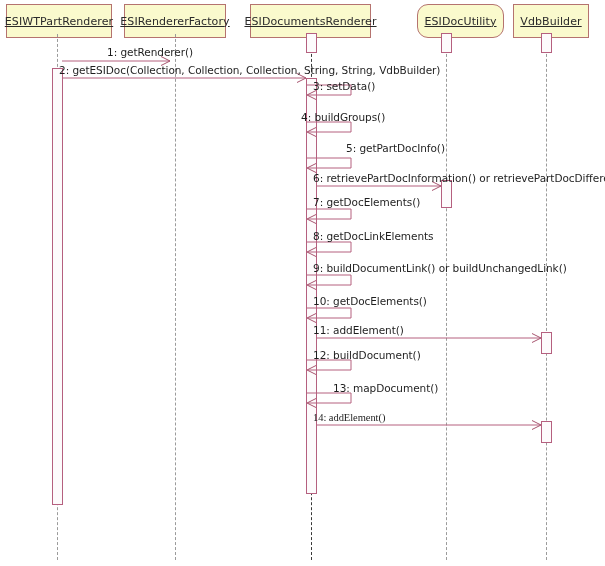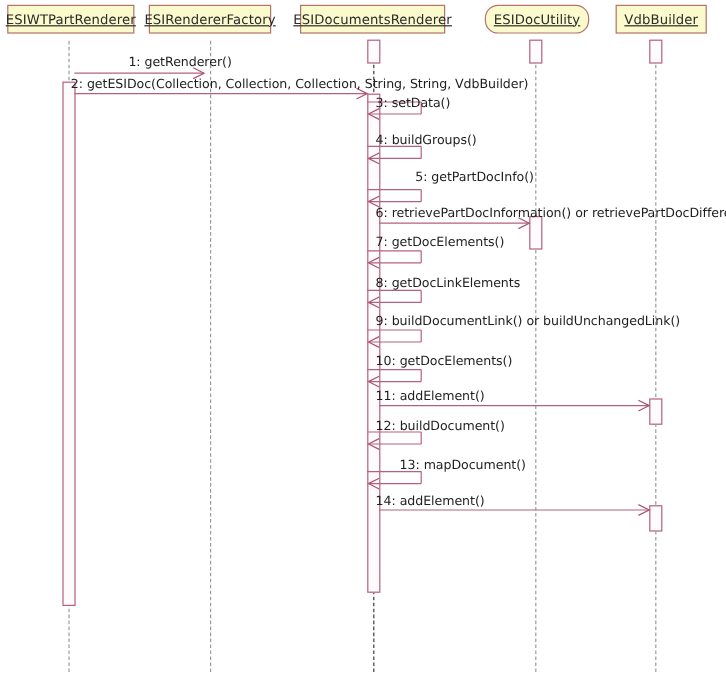--- a/index.html
+++ b/index.html
@@ -19,21 +19,21 @@
     height: 566px;
   }
   .lifeline-head {
     position: absolute;
     box-sizing: border-box;
     background: #fafacd;
     border: 1px solid #b5736f;
     display: flex;
     align-items: center;
     justify-content: center;
-    height: 24px;
+    height: 34px;
     top: 4px;
   }
   .lifeline-head .name {
     font-size: 11px;
     color: #2b2b2b;
     text-decoration: underline;
     letter-spacing: 0.1px;
     white-space: nowrap;
   }
   .lifeline {
@@ -84,21 +84,21 @@
   <div id="heads">
       <div class="lifeline-head" style="left: 6px; width: 106px;">
         <span class="name">ESIWTPartRenderer</span>
       </div>
       <div class="lifeline-head" style="left: 124px; width: 102px;">
         <span class="name">ESIRendererFactory</span>
       </div>
       <div class="lifeline-head" style="left: 250px; width: 121px;">
         <span class="name">ESIDocumentsRenderer</span>
       </div>
-      <div class="lifeline-head" style="left: 404px; width: 87px; border-radius: 11px;">
+      <div class="lifeline-head" style="left: 417px; width: 87px; border-radius: 11px;">
         <span class="name">ESIDocUtility</span>
       </div>
       <div class="lifeline-head" style="left: 513px; width: 76px;">
         <span class="name">VdbBuilder</span>
       </div>
     </div>
   <div id="lifelines">
       <div class="lifeline" style="left: 57px; top: 34px; height: 526px;"></div>
       <div class="lifeline" style="left: 175px; top: 34px; height: 526px;"></div>
       <div class="lifeline dark" style="left: 311px; top: 34px; height: 526px;"></div>
@@ -160,25 +160,25 @@
       <line x1="351" y1="393" x2="351" y2="403" class="arrow-line"></line>
       <line x1="351" y1="403" x2="308" y2="403" class="arrow-line"></line>
       <polyline points="316,398.5 307,403 316,407.5" class="arrow-head"></polyline>
       <line x1="316" y1="425" x2="541" y2="425" class="arrow-line"></line>
       <polyline points="532,420.5 541,425 532,429.5" class="arrow-head"></polyline>
     </svg>
   <div id="labels">
       <div class="msg-label" style="left: 59px; top: 46px; margin-left: 48px;">1: getRenderer()</div>
       <div class="msg-label" style="left: 59px; top: 64px;">2: getESIDoc(Collection, Collection, Collection, String, String, VdbBuilder)</div>
       <div class="msg-label" style="left: 313px; top: 80px;">3: setData()</div>
-      <div class="msg-label" style="left: 313px; top: 111px;">4: buildGroups()</div>
+      <div class="msg-label" style="left: 301px; top: 111px;">4: buildGroups()</div>
       <div class="msg-label" style="left: 313px; top: 142px; margin-left: 33px;">5: getPartDocInfo()</div>
       <div class="msg-label" style="left: 313px; top: 172px;">6: retrievePartDocInformation() or retrievePartDocDifferences()</div>
       <div class="msg-label" style="left: 313px; top: 196px;">7: getDocElements()</div>
       <div class="msg-label" style="left: 313px; top: 230px;">8: getDocLinkElements</div>
       <div class="msg-label" style="left: 313px; top: 262px;">9: buildDocumentLink() or buildUnchangedLink()</div>
       <div class="msg-label" style="left: 313px; top: 295px;">10: getDocElements()</div>
       <div class="msg-label" style="left: 313px; top: 324px;">11: addElement()</div>
       <div class="msg-label" style="left: 313px; top: 349px;">12: buildDocument()</div>
       <div class="msg-label" style="left: 313px; top: 382px; margin-left: 20px;">13: mapDocument()</div>
-      <div class="msg-label" style="left: 313px; top: 412px;">14: addElement()</div>
+      <div class="msg-label" style="left: 313px; top: 412px; font-family: Liberation Serif, serif;">14: addElement()</div>
     </div>
 </div>
 
 </body></html>

